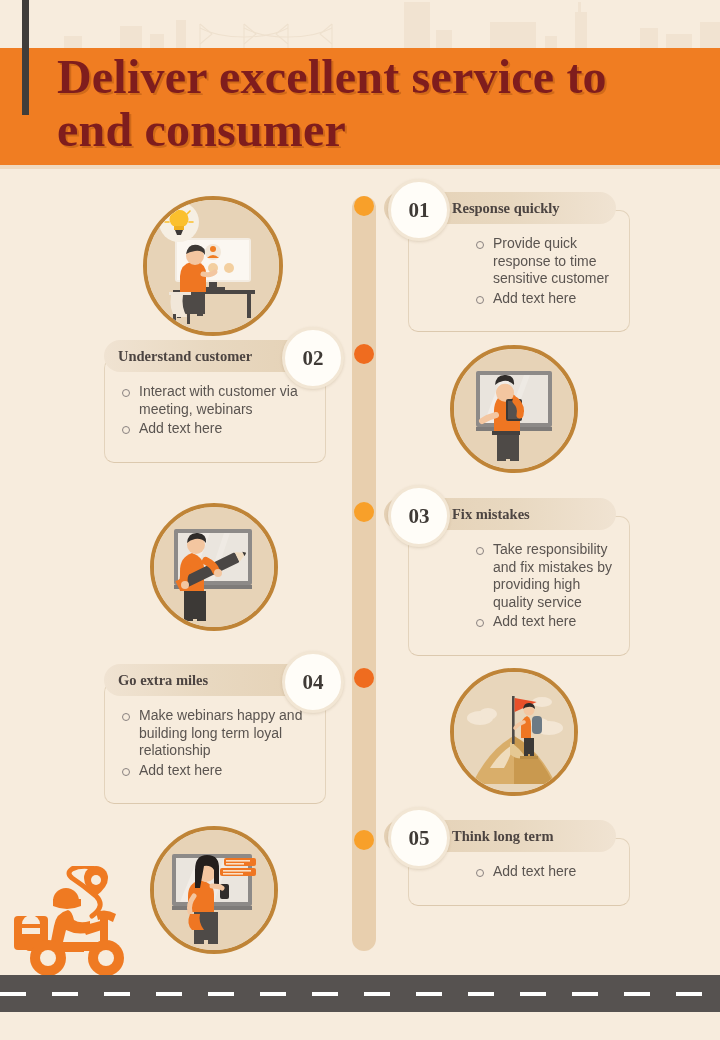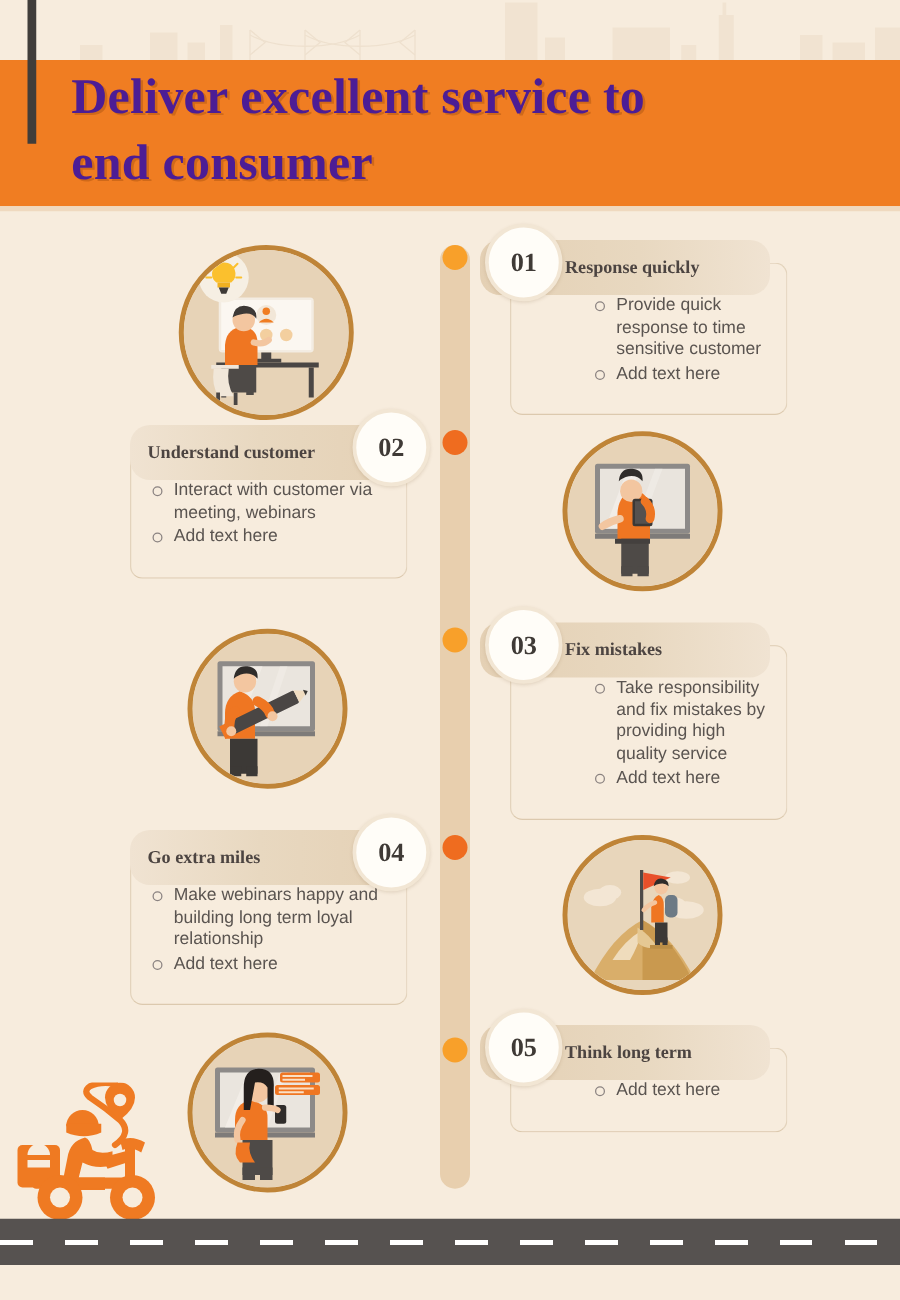--- a/index.html
+++ b/index.html
@@ -20,21 +20,21 @@
   }
   .header-underline{
     position:absolute;left:0;top:165px;width:720px;height:4px;background:#efd9bf;
   }
   .dark-bar{
     position:absolute;left:22px;top:0;width:7px;height:115px;background:#403d3a;z-index:5;
   }
   .title{
     position:absolute;left:57px;top:50px;width:620px;
     font-family:"Liberation Serif",serif;
-    font-weight:bold;font-size:40px;line-height:53px;color:#4c1d95;
+    font-weight:bold;font-size:48px;line-height:53px;color:#7f1d1d;
     text-shadow:2px 2px 0 rgba(150,70,10,.35);
     letter-spacing:.2px;
   }
 
   
   .spine{
     position:absolute;left:352px;top:196px;width:24px;height:755px;
     background:#e8cfae;border-radius:12px;
   }
   .spine-dot{
@@ -45,21 +45,21 @@
 
   
   .card{position:absolute;width:232px;}
   .card-body{
     position:absolute;left:0;top:18px;width:220px;
     border:1px solid #e3d3bc;border-bottom-color:#dcc9ae;
     border-radius:10px;background:transparent;
   }
   .card.right .card-body{left:24px;}
   .pill{
-    position:absolute;top:0;height:44px;border-radius:16px;
+    position:absolute;top:0;height:32px;border-radius:16px;
     display:flex;align-items:center;text-align:right;
   }
   .card.right .pill{
     left:0;width:232px;
     background:linear-gradient(90deg,#e4d0b4 0%,#e8d8c0 55%,#f0e3d2 100%);
     padding-left:68px;box-sizing:border-box;
   }
   .card.left .pill{
     left:0;width:232px;
     background:linear-gradient(90deg,#f0e3d2 0%,#e8d8c0 45%,#e4d0b4 100%);

